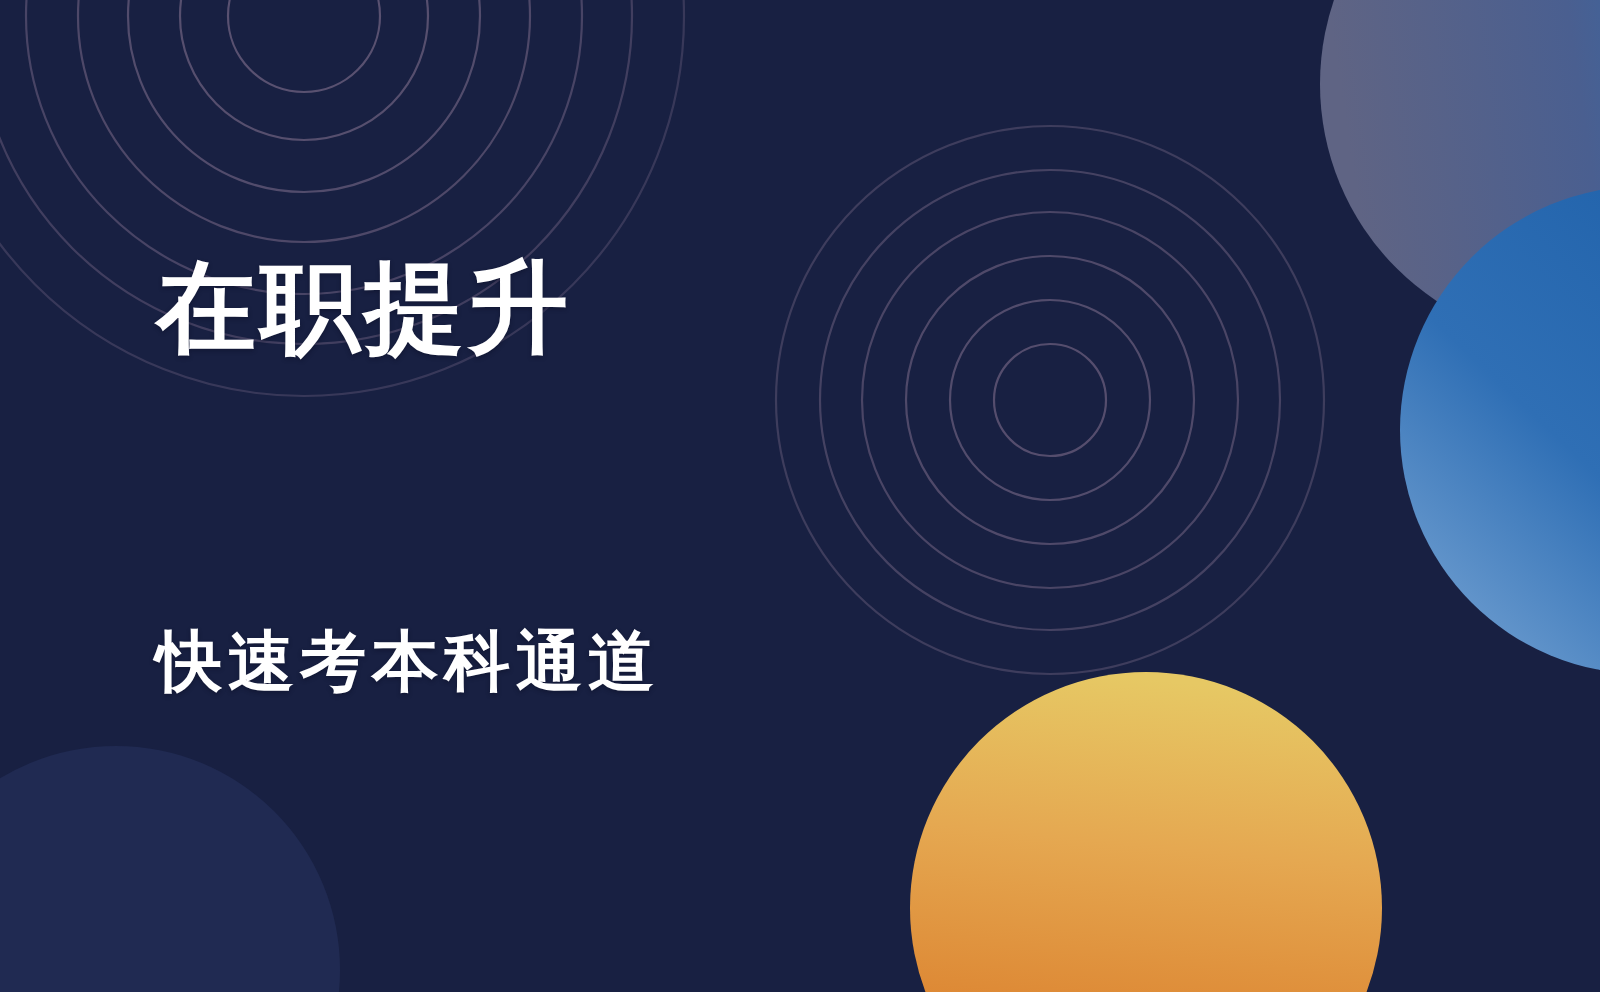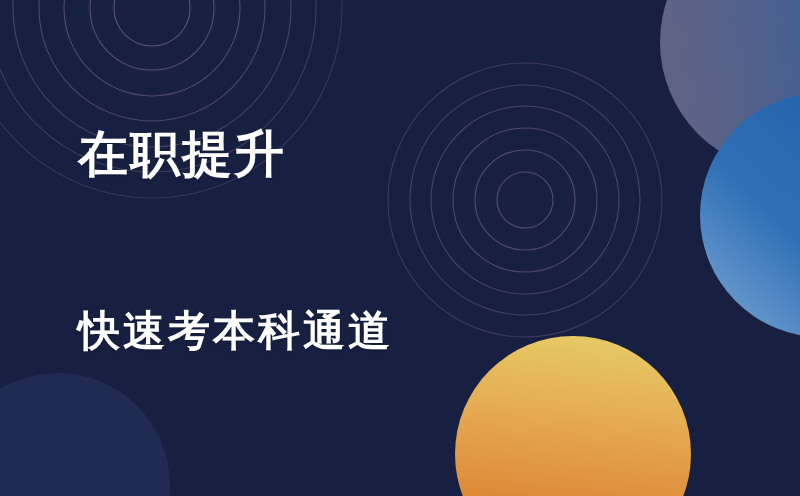--- a/index.html
+++ b/index.html
@@ -40,21 +40,21 @@
     letter-spacing: 2px;
     white-space: nowrap;
     text-shadow: 0 1px 2px rgba(10,14,35,0.45);
   }
   #sub-line {
     position: absolute;
     left: 78px;
     top: 308px;
     z-index: 5;
     color: #ffffff;
-    font-size: 42px;
+    font-size: 33px;
     font-weight: bold;
     letter-spacing: 3px;
     line-height: 46px;
     white-space: nowrap;
     text-shadow: 0 1px 2px rgba(10,14,35,0.45);
   }
 </style>
 </head>
 <body>
 

